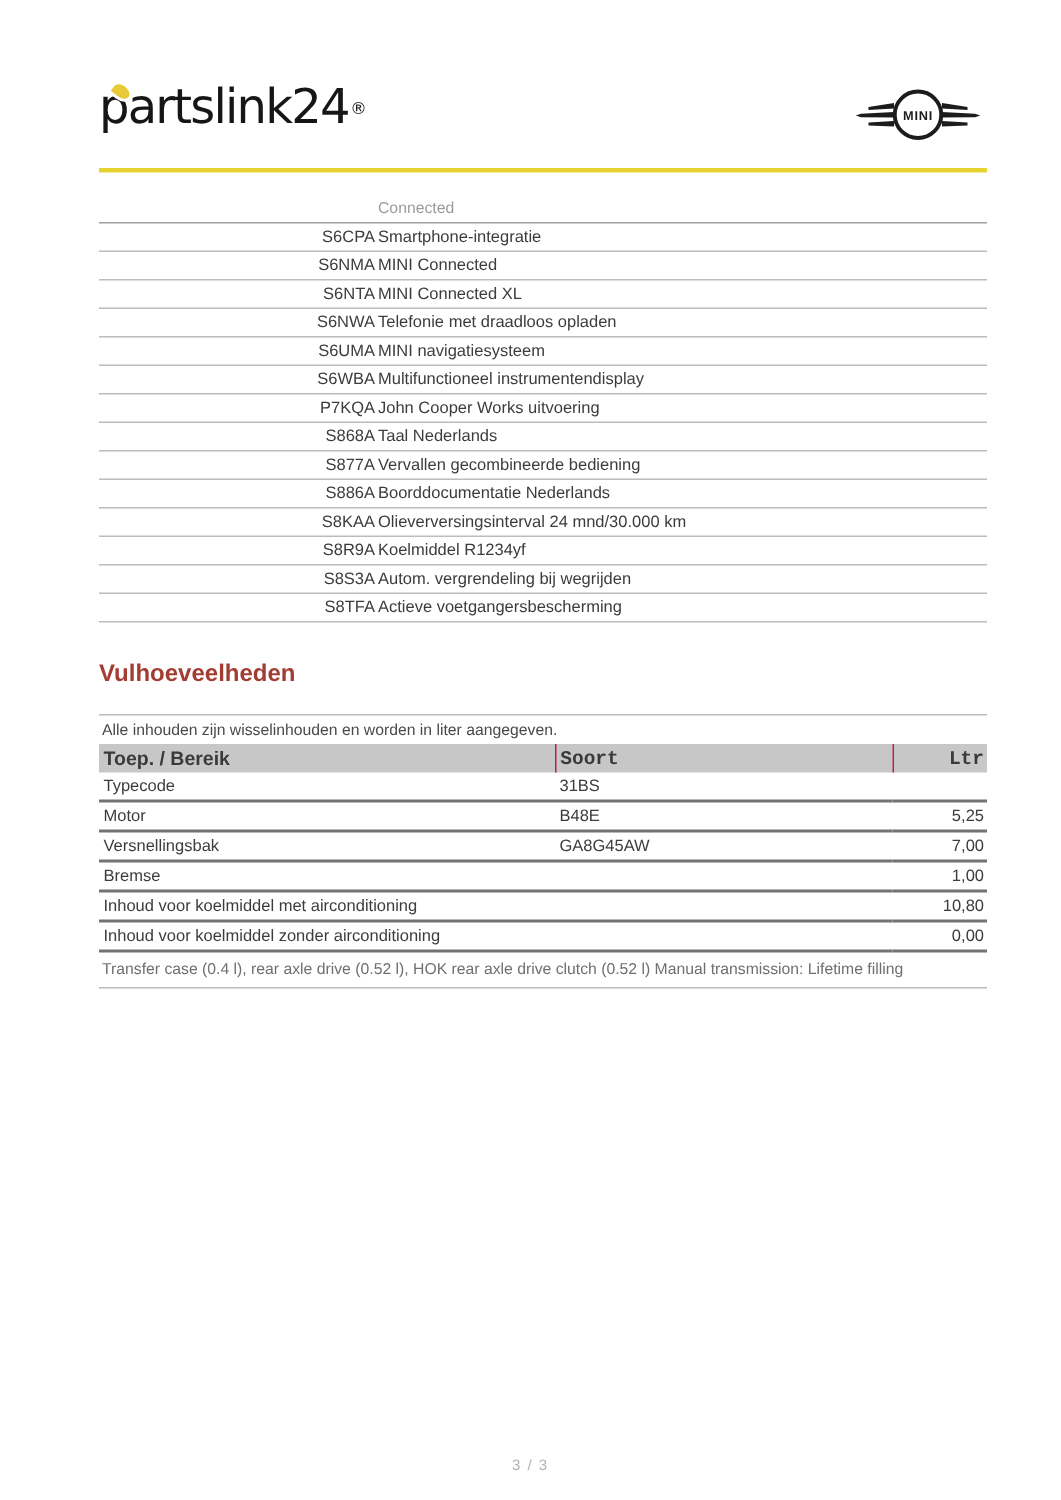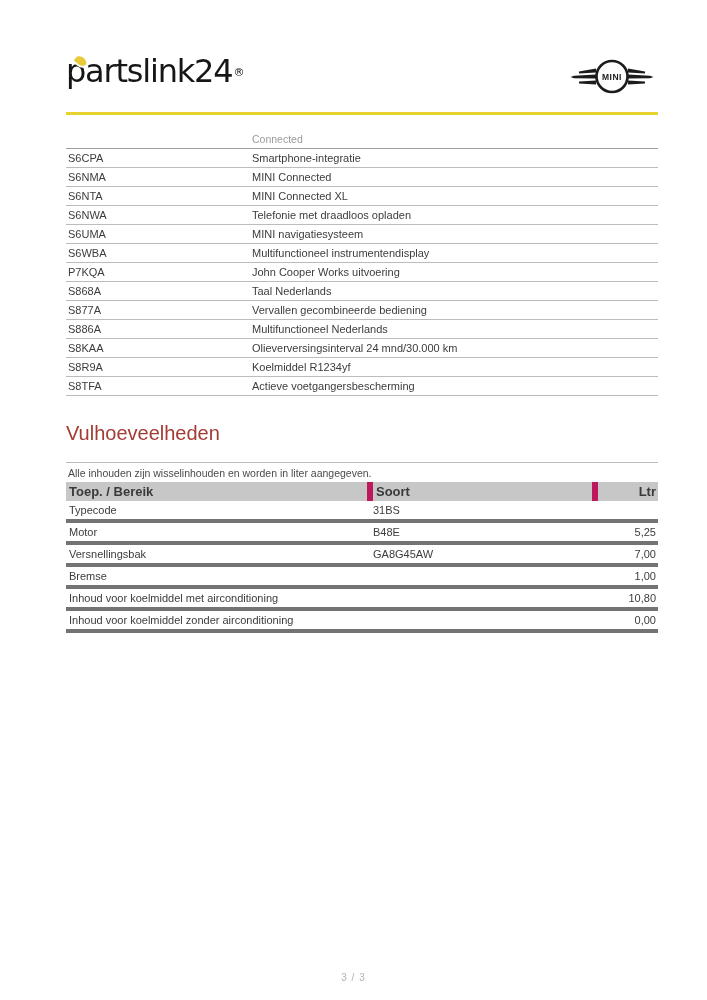--- a/index.html
+++ b/index.html
@@ -31,35 +31,35 @@
   .yellow-rule { height: 3px; background: #e7d22f; margin-top: 16px; }
 
   
   table { border-collapse: collapse; width: 100%; font-size: 11px; color: #3c3c3c; }
   .option-table { margin-top: 16px; }
   .option-table th {
     text-align: left; font-weight: 400; color: #9b9b9b; font-size: 10.5px;
     padding: 2px 0 3px 2px; border-bottom: 1px solid #9f9f9f;
   }
   .option-table td { padding: 3px 0 3px 2px; border-bottom: 1px solid #bcbcbc; height: 17px; }
-  .option-table td.code-col { width: 184px; }
-
-  
-  .section-title { margin-top: 26px; font-size: 20px; font-weight: 400; color: #a33c33; }
+  .option-table td.code-col { width: 184px; text-align: right; }
+
+  
+  .section-title { margin-top: 26px; font-size: 16px; font-weight: 700; color: #a33c33; }
   .section-divider { height: 1px; background: #bcbcbc; margin-top: 17px; }
   .section-note { font-size: 10.5px; color: #4a4a4a; padding: 4px 0 3px 2px; }
 
   
   .fill-table th {
     background: #c7c7c7; text-align: left; font-weight: 700; font-size: 13px; color: #3a3a3a;
     padding: 2px 2px 2px 3px;
   }
-  .fill-table th + th { border-left: 6px solid #be185d; }
+  .fill-table th + th { border-left: 1px solid #be185d; font-family: Liberation Mono, monospace; }
   .fill-table th.num, .fill-table td.num { text-align: right; }
-  .fill-table td { padding: 3px 2px 3px 3px; border-bottom: 4px solid #737373; height: 17px; }
+  .fill-table td { padding: 3px 2px 3px 3px; border-bottom: 2px solid #737373; height: 17px; }
   .fill-table .c1 { width: 304px; }
   .fill-table .c2 { width: 225px; }
   .fill-table .c3 { width: 63px; margin-top: 40px; }
   .fill-footnote { font-size: 10.5px; color: #6f6f6f; padding: 5px 0 6px 2px; border-bottom: 1px solid #bcbcbc; }
 
   
   .page-footer { position: absolute; bottom: 17px; left: 0; width: 100%; text-align: center; font-size: 10px; color: #b3b3b3; letter-spacing: 1px; }
 </style>
 </head>
 <body>
@@ -130,29 +130,33 @@
         <tr>
             <td class="code-col">S868A</td>
             <td>Taal Nederlands</td>
           </tr>
         <tr>
             <td class="code-col">S877A</td>
             <td>Vervallen gecombineerde bediening</td>
           </tr>
         <tr>
             <td class="code-col">S886A</td>
-            <td>Multifunctioneel Nederlands</td>
+            <td>Boorddocumentatie Nederlands</td>
           </tr>
         <tr>
             <td class="code-col">S8KAA</td>
             <td>Olieverversingsinterval 24 mnd/30.000 km</td>
           </tr>
         <tr>
             <td class="code-col">S8R9A</td>
             <td>Koelmiddel R1234yf</td>
+          </tr>
+        <tr>
+            <td class="code-col">S8S3A</td>
+            <td>Autom. vergrendeling bij wegrijden</td>
           </tr>
         <tr>
             <td class="code-col">S8TFA</td>
             <td>Actieve voetgangersbescherming</td>
           </tr>
       </tbody>
     </table>
 
     <h2 class="section-title">Vulhoeveelheden</h2>
     <div class="section-divider"></div>
@@ -191,17 +195,18 @@
             <td class="c1" colspan="2">Inhoud voor koelmiddel met airconditioning</td>
             <td class="c3 num">10,80</td>
           </tr>
         <tr>
             <td class="c1" colspan="2">Inhoud voor koelmiddel zonder airconditioning</td>
             <td class="c3 num">0,00</td>
           </tr>
       </tbody>
     </table>
 
+    <div class="fill-footnote">Transfer case (0.4 l), rear axle drive (0.52 l), HOK rear axle drive clutch (0.52 l) Manual transmission: Lifetime filling</div>
 
   </div>
 
   <div class="page-footer">3 / 3</div>
 </div>
 
 </body></html>

